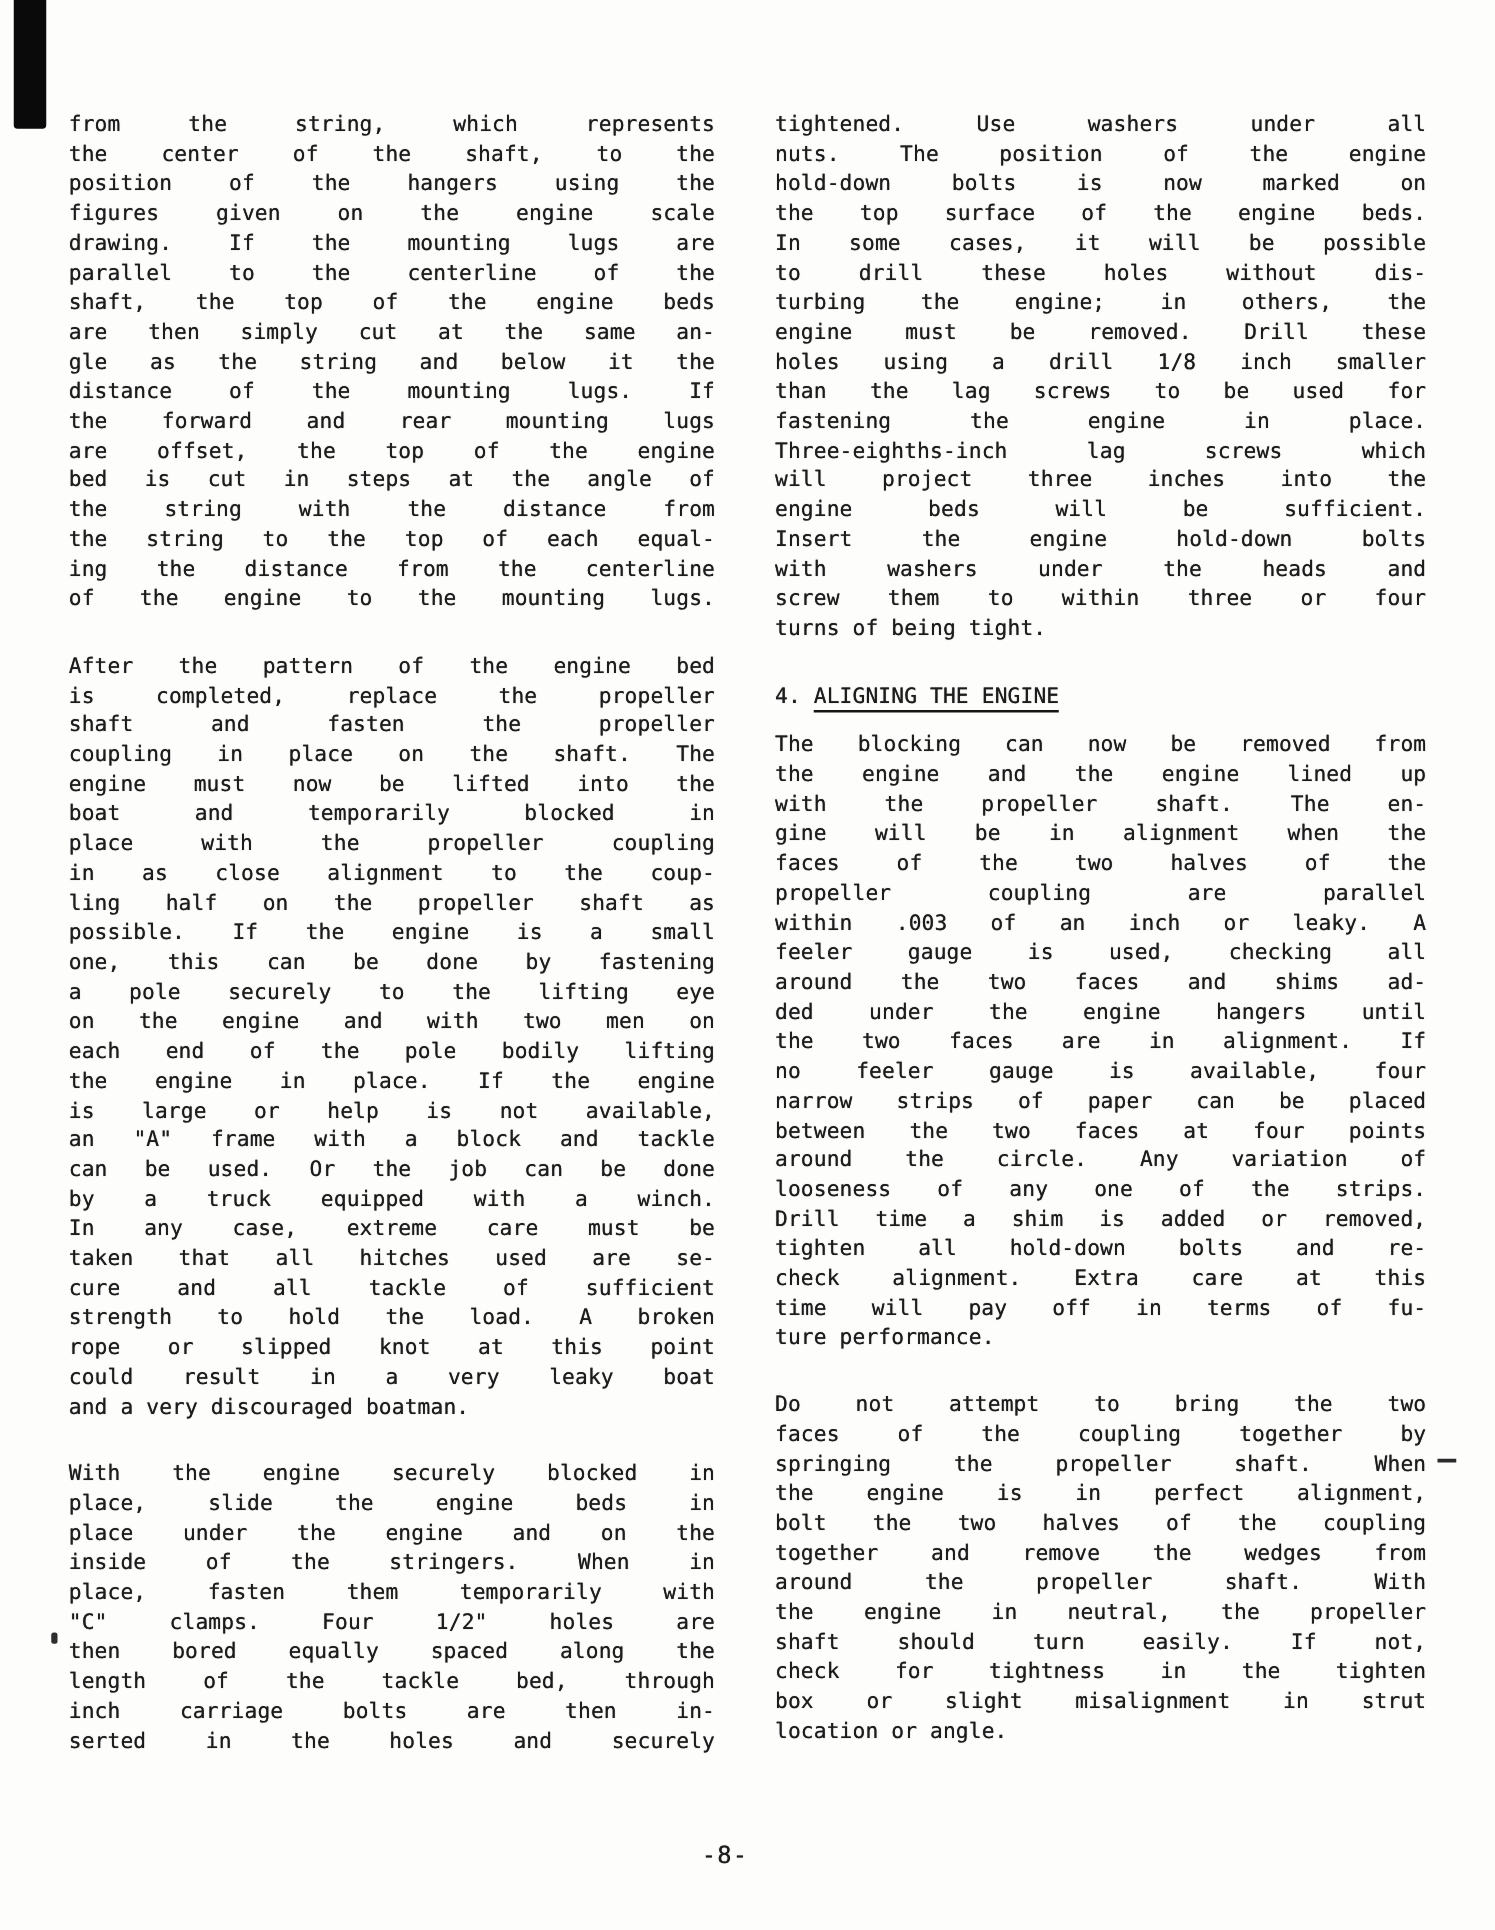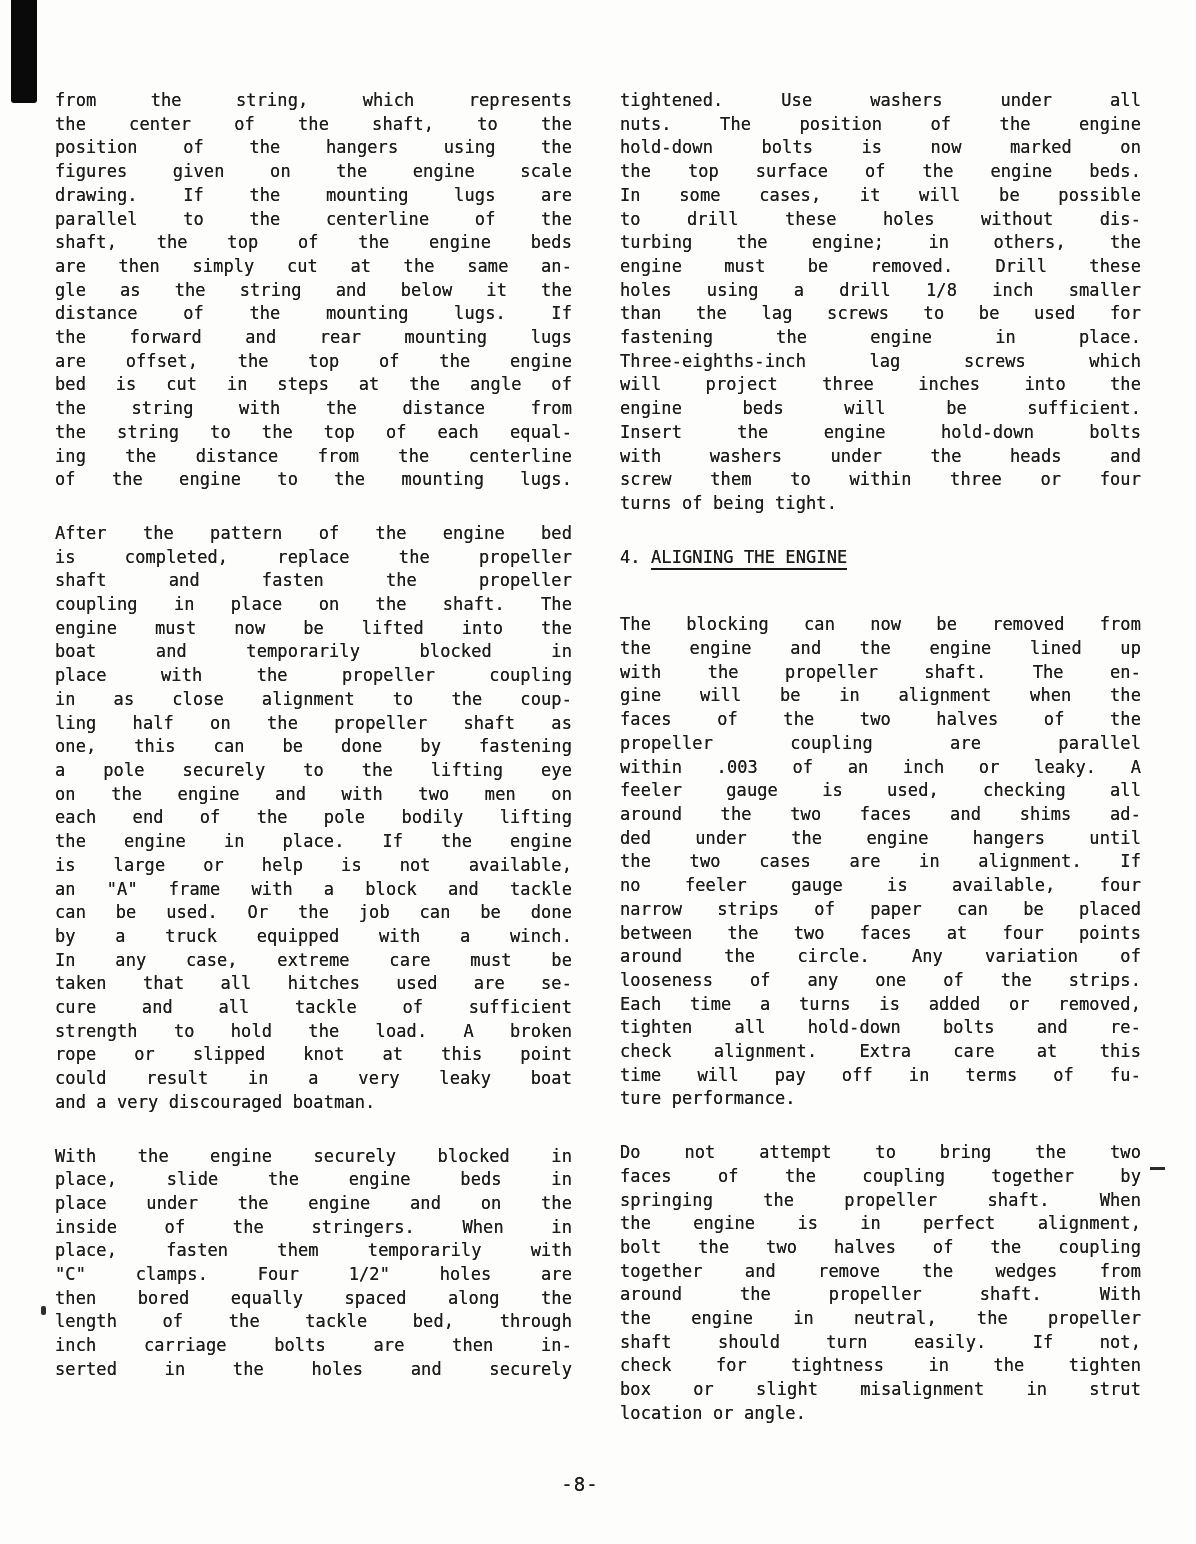--- a/index.html
+++ b/index.html
@@ -27,21 +27,21 @@
     font-size:17px; line-height:23.7px;
     letter-spacing:0.1px;
     text-shadow:0 0 0.6px rgba(20,20,20,0.85);
   }
   .col-left  { left:55px;  width:517px; }
   .col-right { left:620px; width:521px; }
   .para { margin:0 0 30px 0; }
   .para:last-child { margin-bottom:0; }
   .line { text-align:left; }
   .line.just { text-align:justify; text-align-last:justify; }
-  .heading { margin:30px 0 44px 0; white-space:pre; }
+  .heading { margin:30px 0 16px 0; white-space:pre; }
   .heading .hd-title {
     border-bottom:2px solid #161616; padding-bottom:1px;
   }
   .footer {
     position:absolute; top:1473px; left:0; right:36px;
     text-align:center; font-size:19px; letter-spacing:1px;
     text-shadow:0 0 0.6px rgba(20,20,20,0.85);
   }
 </style>
 </head>
@@ -75,20 +75,21 @@
       <div class="para">
         <div class="line just">After the pattern of the engine bed</div>
         <div class="line just">is completed, replace the propeller</div>
         <div class="line just">shaft and fasten the propeller</div>
         <div class="line just">coupling in place on the shaft. The</div>
         <div class="line just">engine must now be lifted into the</div>
         <div class="line just">boat and temporarily blocked in</div>
         <div class="line just">place with the propeller coupling</div>
         <div class="line just">in as close alignment to the coup-</div>
         <div class="line just">ling half on the propeller shaft as</div>
+        <div class="line just">possible. If the engine is a small</div>
         <div class="line just">one, this can be done by fastening</div>
         <div class="line just">a pole securely to the lifting eye</div>
         <div class="line just">on the engine and with two men on</div>
         <div class="line just">each end of the pole bodily lifting</div>
         <div class="line just">the engine in place. If the engine</div>
         <div class="line just">is large or help is not available,</div>
         <div class="line just">an "A" frame with a block and tackle</div>
         <div class="line just">can be used. Or the job can be done</div>
         <div class="line just">by a truck equipped with a winch.</div>
         <div class="line just">In any case, extreme care must be</div>
@@ -138,27 +139,27 @@
         <div class="line just">The blocking can now be removed from</div>
         <div class="line just">the engine and the engine lined up</div>
         <div class="line just">with the propeller shaft. The en-</div>
         <div class="line just">gine will be in alignment when the</div>
         <div class="line just">faces of the two halves of the</div>
         <div class="line just">propeller coupling are parallel</div>
         <div class="line just">within .003 of an inch or leaky. A</div>
         <div class="line just">feeler gauge is used, checking all</div>
         <div class="line just">around the two faces and shims ad-</div>
         <div class="line just">ded under the engine hangers until</div>
-        <div class="line just">the two cases are in alignment. If</div>
+        <div class="line just">the two faces are in alignment. If</div>
         <div class="line just">no feeler gauge is available, four</div>
         <div class="line just">narrow strips of paper can be placed</div>
         <div class="line just">between the two faces at four points</div>
         <div class="line just">around the circle. Any variation of</div>
         <div class="line just">looseness of any one of the strips.</div>
-        <div class="line just">Each time a turns is added or removed,</div>
+        <div class="line just">Drill time a shim is added or removed,</div>
         <div class="line just">tighten all hold-down bolts and re-</div>
         <div class="line just">check alignment. Extra care at this</div>
         <div class="line just">time will pay off in terms of fu-</div>
         <div class="line">ture performance.</div>
       </div>
       <div class="para">
         <div class="line just">Do not attempt to bring the two</div>
         <div class="line just">faces of the coupling together by</div>
         <div class="line just">springing the propeller shaft. When</div>
         <div class="line just">the engine is in perfect alignment,</div>

